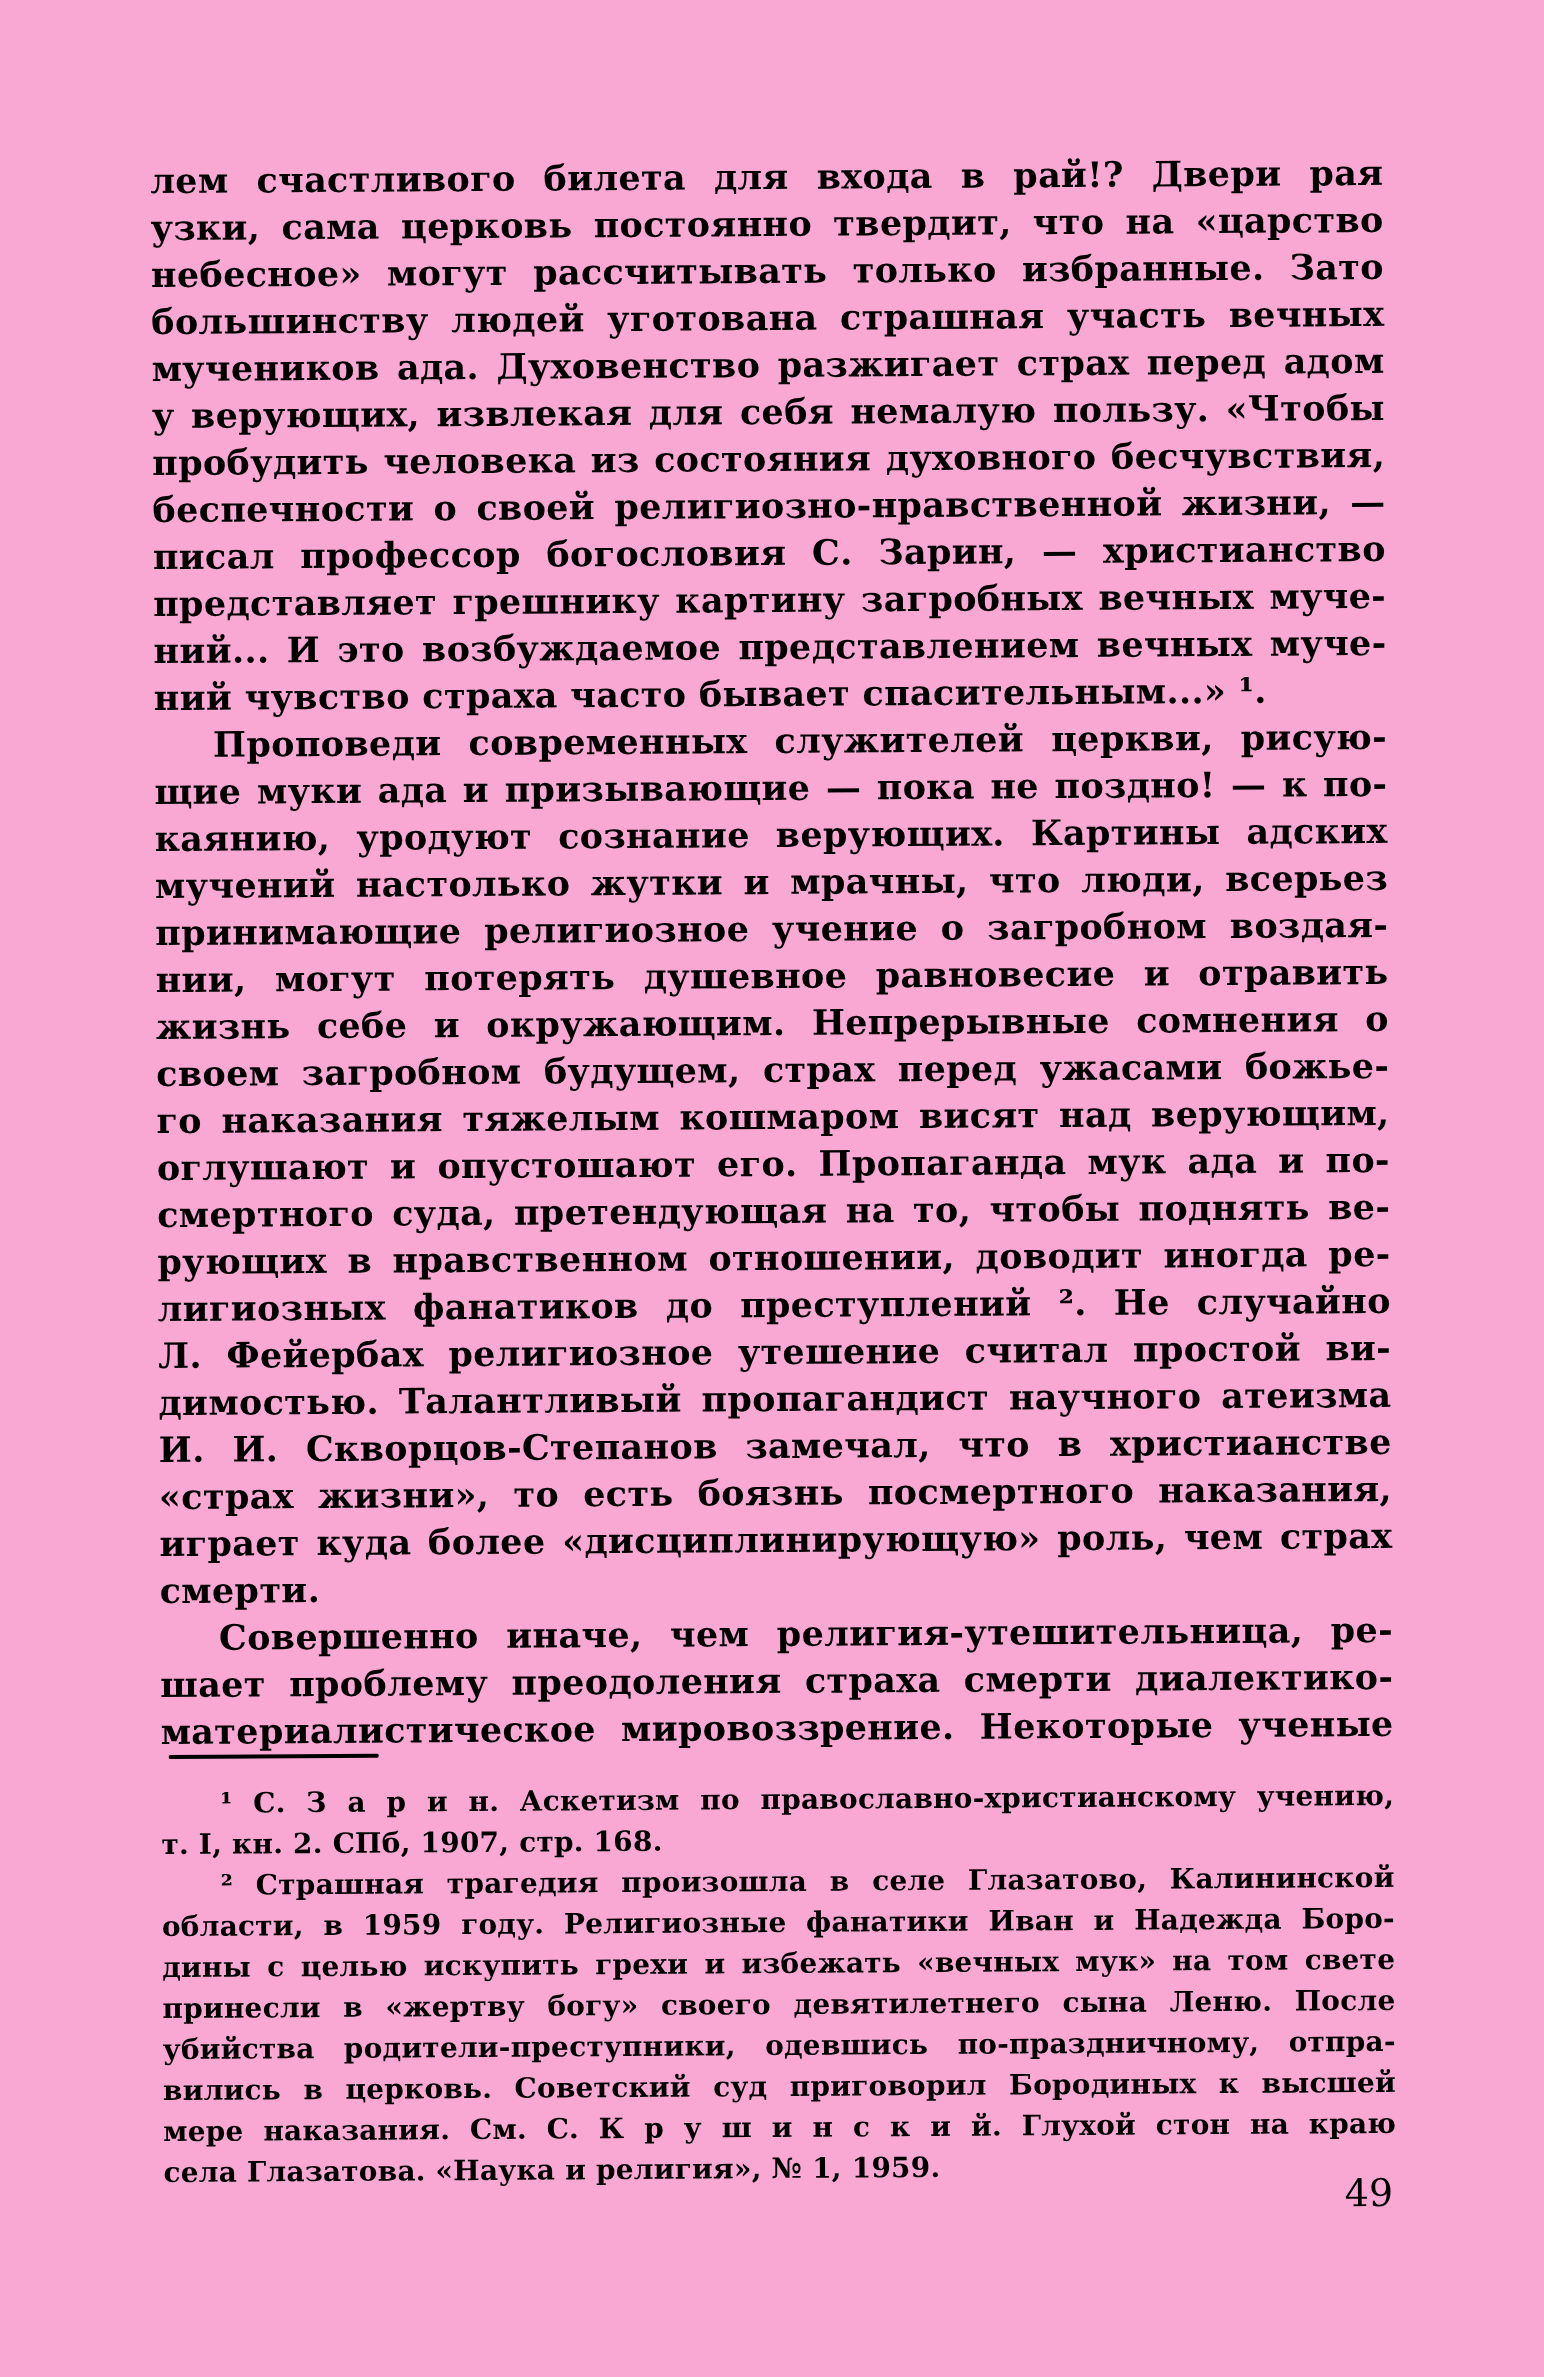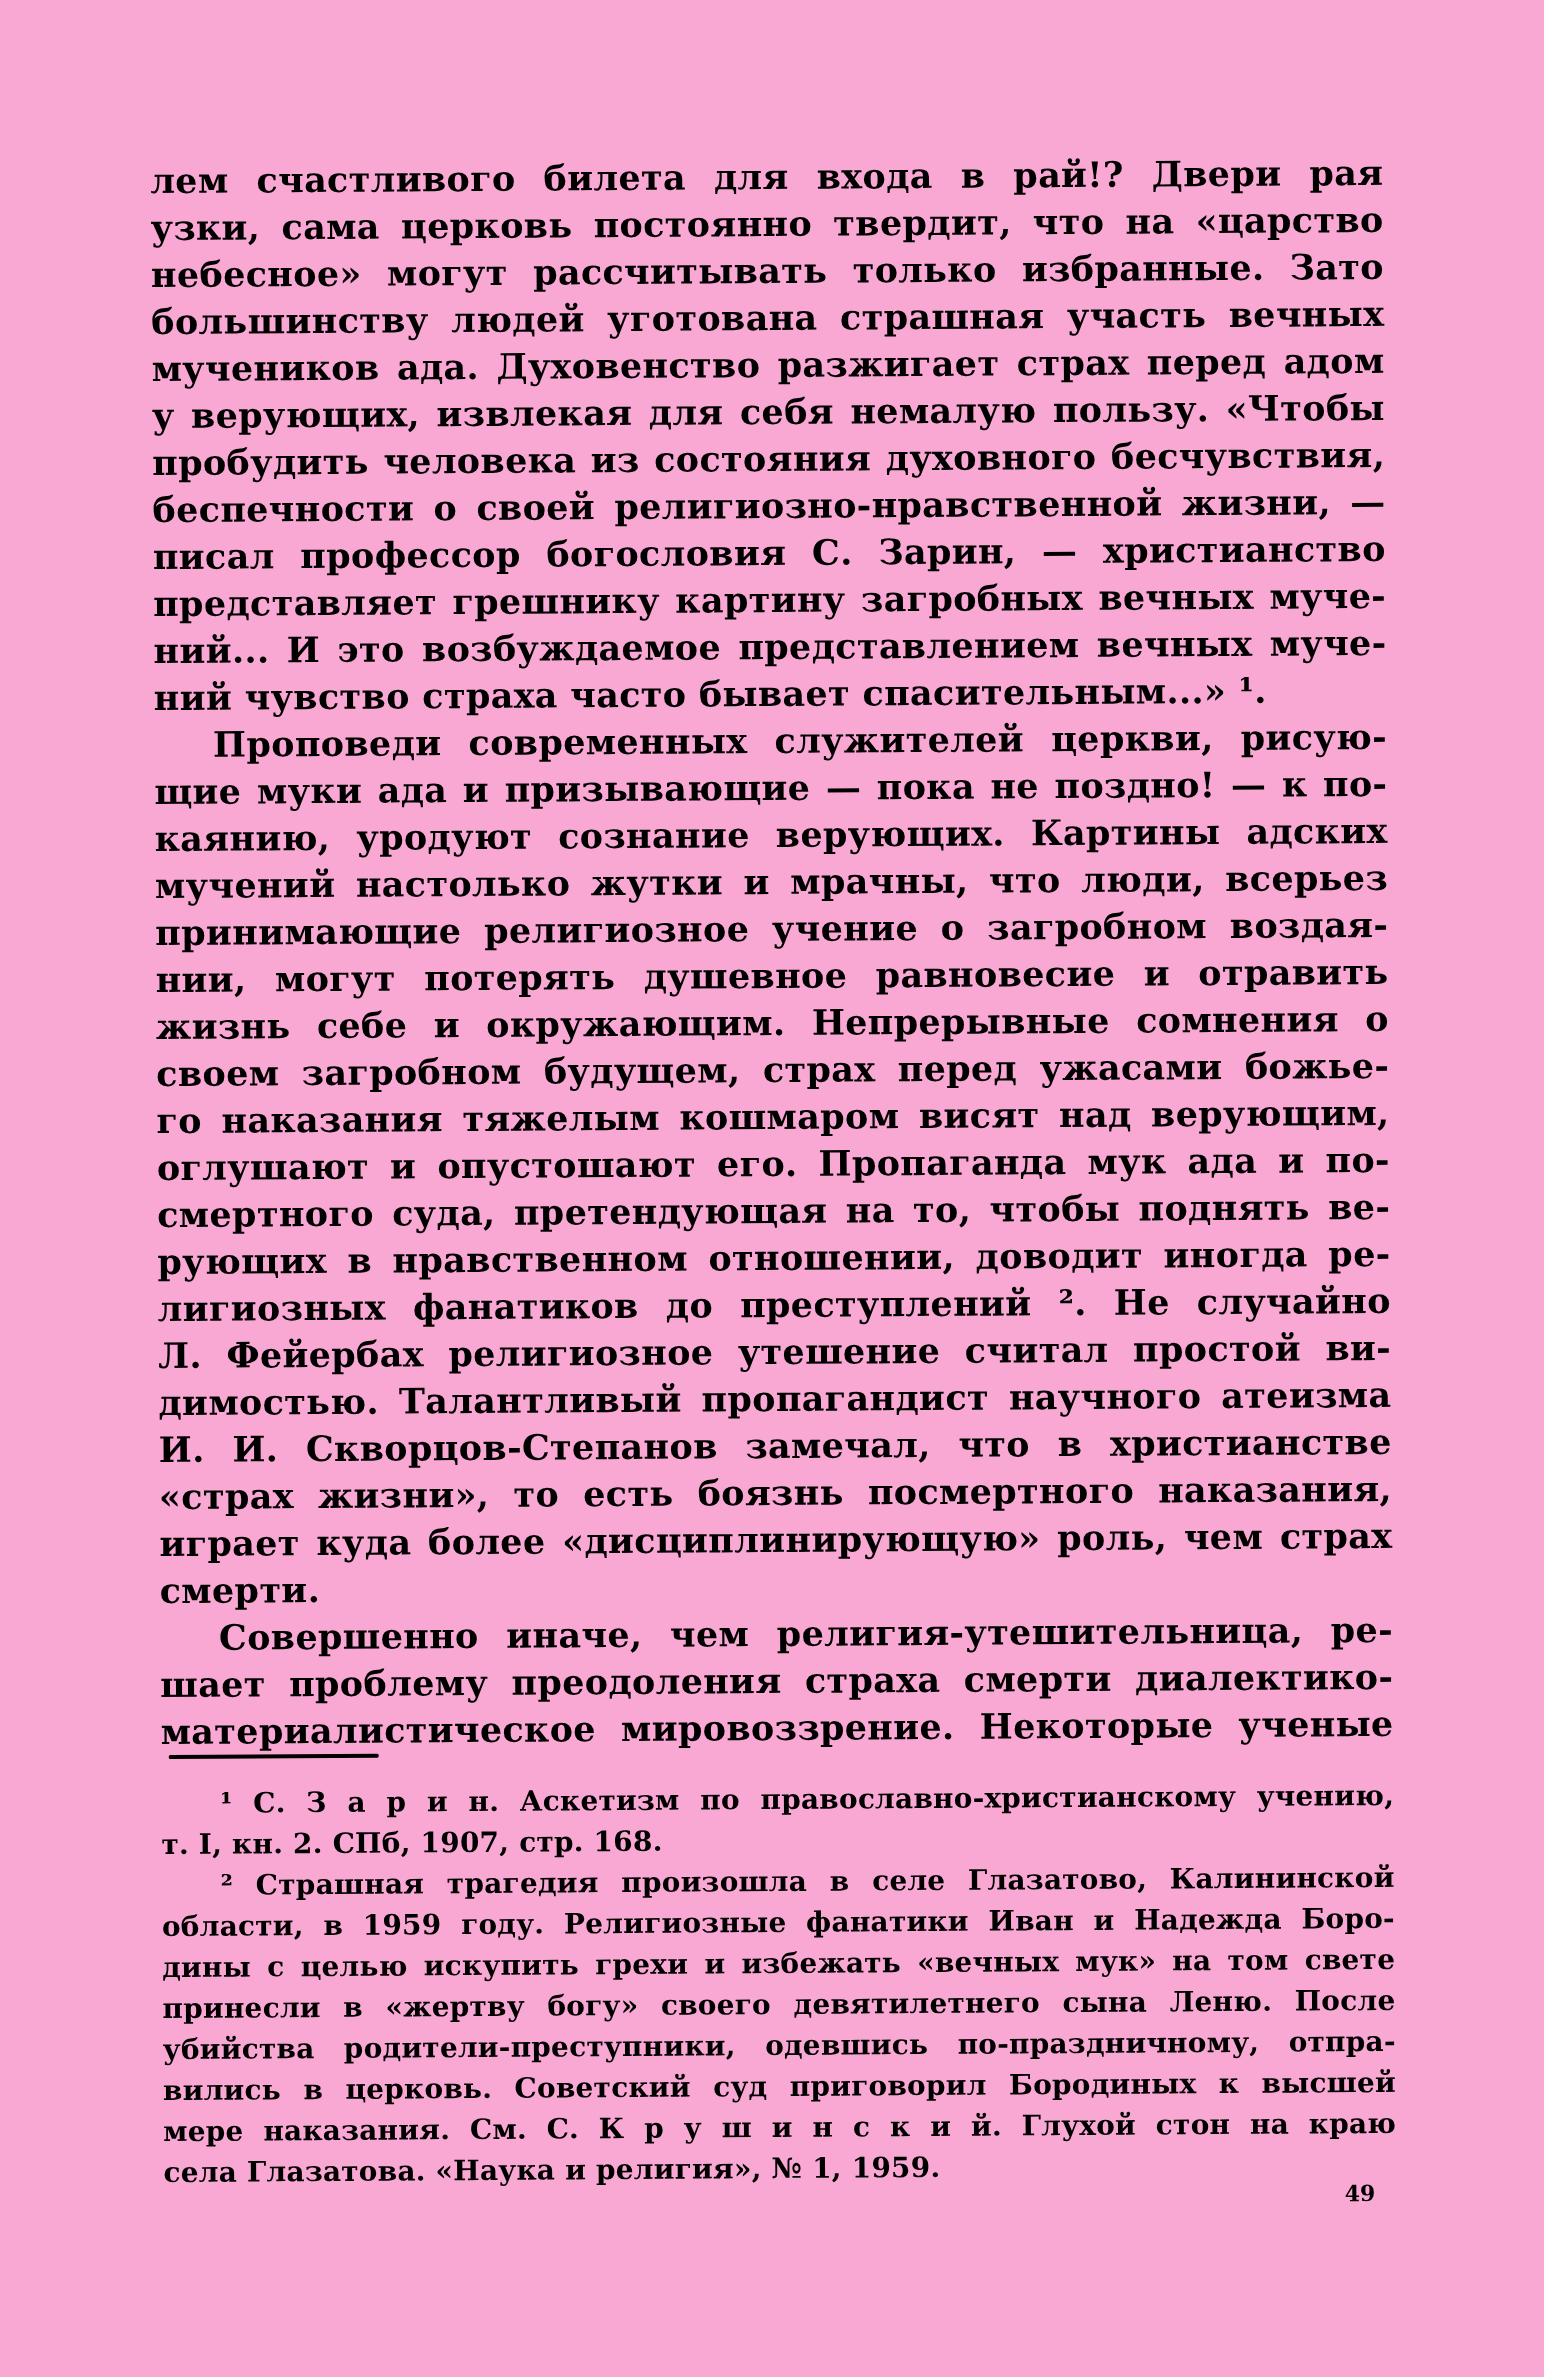--- a/index.html
+++ b/index.html
@@ -69,22 +69,22 @@
     top: 1751px;
     width: 210px;
     height: 3.7px;
     background: #000000;
     border-radius: 1.6px;
   }
   .page-number {
     position: absolute;
     left: 1338px;
     top: 2178px;
-    font-size: 22px;
-    font-weight: 700;
+    font-size: 38px;
+    font-weight: 400;
     line-height: 38px;
   }
 </style>
 </head>
 <body>
 
 <div class="page">
   <div class="scan-tilt">
     <div class="main-text">
         <div class="line just">лем счастливого билета для входа в рай!? Двери рая</div>

